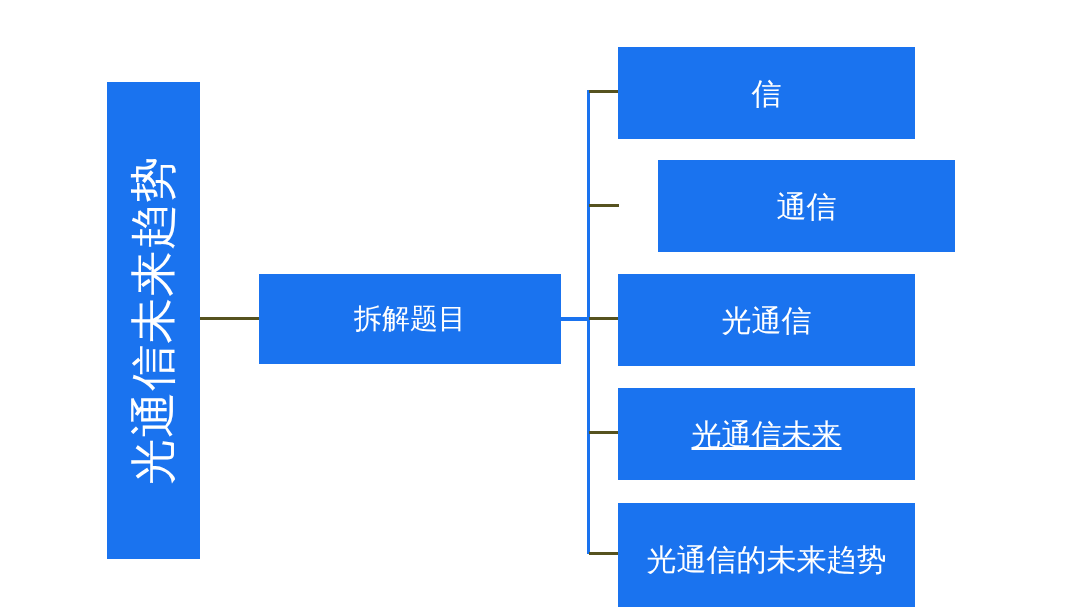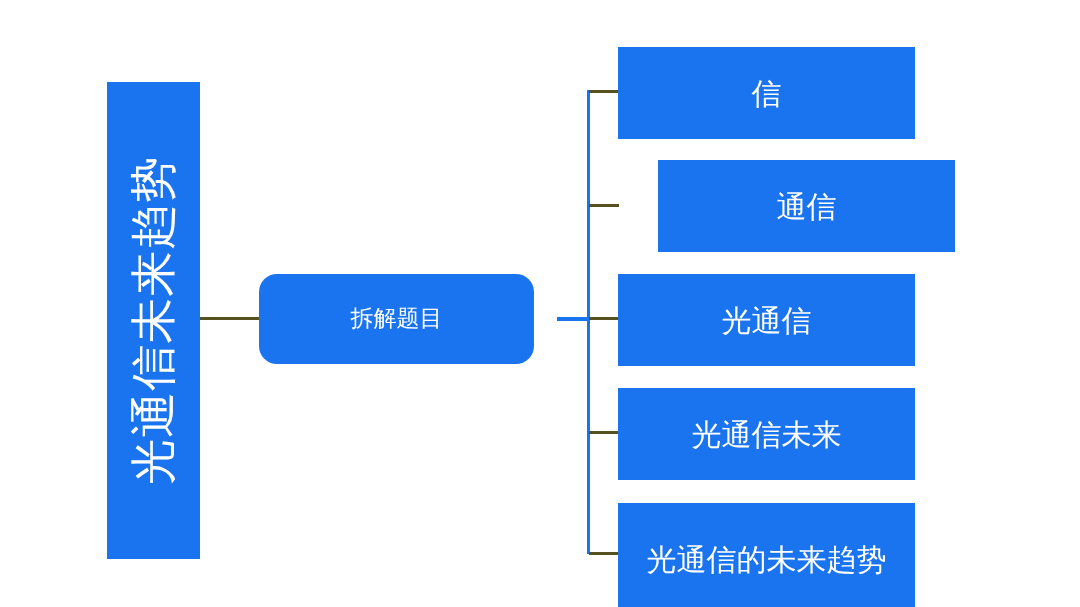--- a/index.html
+++ b/index.html
@@ -44,37 +44,36 @@
     transform-origin: center center;
     font-size: 46px;
     letter-spacing: 1px;
     color: #ffffff;
   }
 
   
   #branch-node {
     left: 259px;
     top: 274px;
-    width: 275px;
+    width: 302px;
     height: 90px;
-    font-size: 23px;
-    border-radius: 18px;
+    font-size: 28px;
   }
 
   
   .leaf {
     left: 618px;
     width: 297px;
     height: 92px;
     font-size: 30px;
   }
   .leaf.l0 { top: 47px; }
   .leaf.l1 { top: 160px; margin-left: 40px; }
   .leaf.l2 { top: 274px; }
-  .leaf.l3 { top: 388px; }
+  .leaf.l3 { top: 388px; text-decoration: underline; }
   .leaf.l4 { top: 503px; height: 112px; }
 
   
   .conn {
     position: absolute;
   }
   
   #conn-root-branch {
     left: 200px;
     top: 317px;

